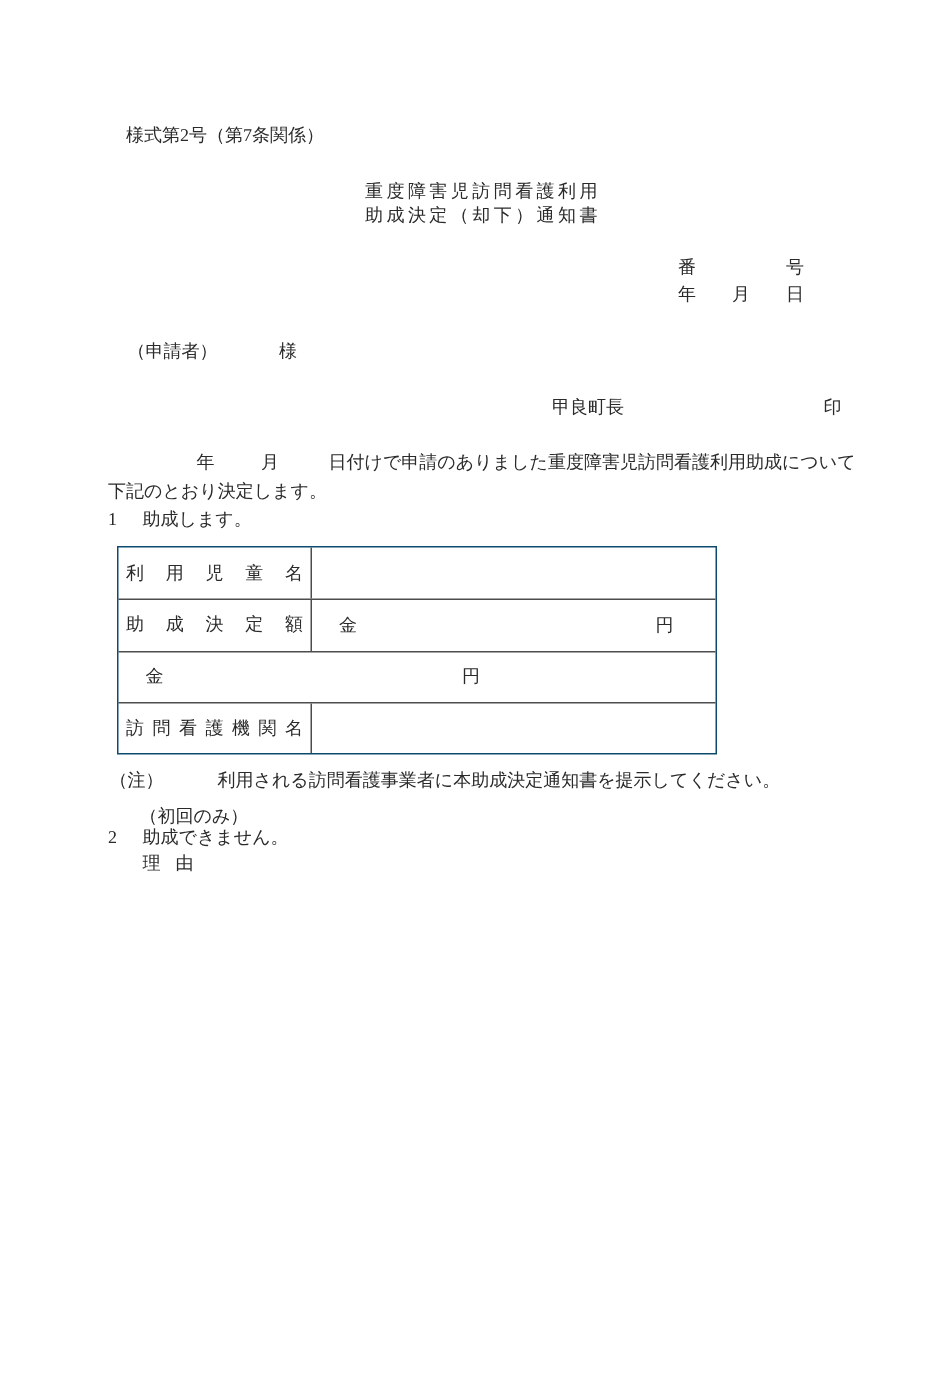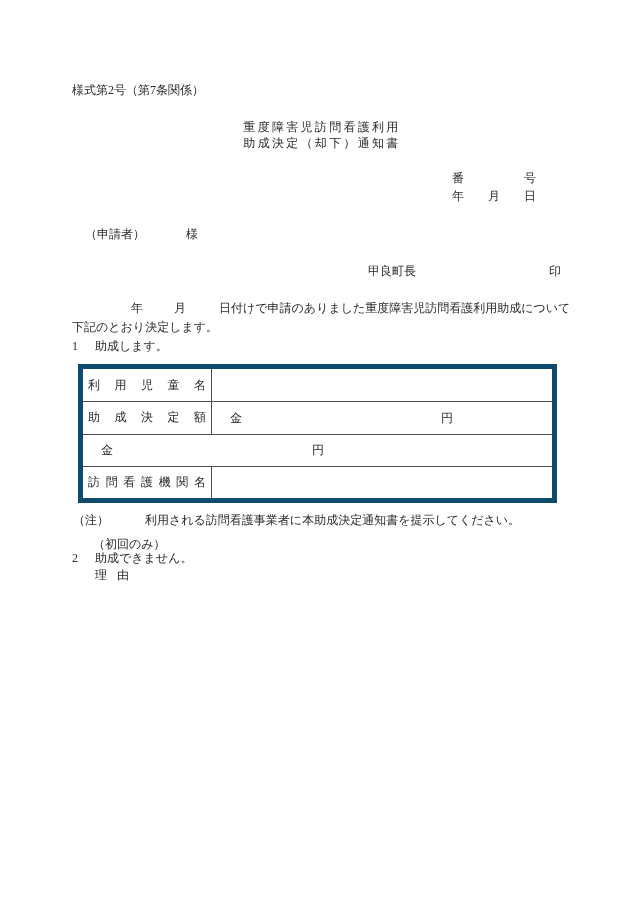--- a/index.html
+++ b/index.html
@@ -13,21 +13,21 @@
     font-size: 12px;
     color: #2a2a2a;
     overflow: hidden;
   }
   .abs {
     position: absolute;
     line-height: 14px;
     white-space: nowrap;
   }
   
-  .form-number { left: 72px; top: 83px; }
+  .form-number { left: 84px; top: 83px; }
 
   
   .doc-title {
     position: absolute;
     left: 241px;
     top: 119px;
     width: 162px;
     text-align: center;
     line-height: 16px;
     letter-spacing: 2.3px;
@@ -45,24 +45,24 @@
     white-space: nowrap;
   }
   .ref-number { top: 171px; }
   .ref-date   { top: 189px; }
 
   
   .decision-table {
     position: absolute;
     left: 78px;
     top: 364px;
-    width: 479px;
+    width: 400px;
     height: 139px;
     box-sizing: border-box;
-    border: 5px solid #0c4a6e;
+    border: 1px solid #0c4a6e;
     display: grid;
     grid-template-rows: repeat(4, 1fr);
     font-family: Liberation Serif, serif;
   }
   .t-row {
     display: grid;
     grid-template-columns: 129px 1fr;
     border-top: 1px solid #4d4d4d;
   }
   .t-row:first-child { border-top: none; }

